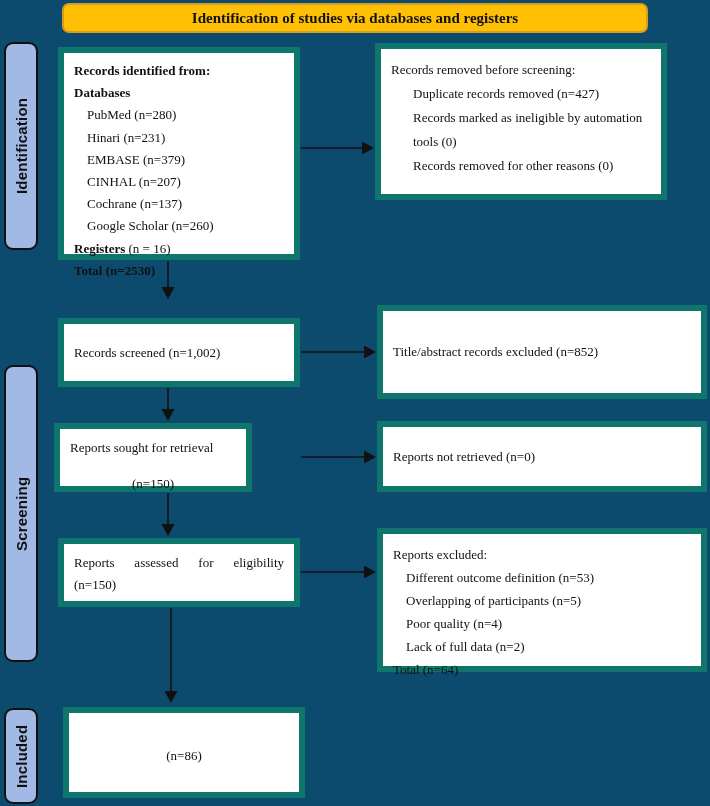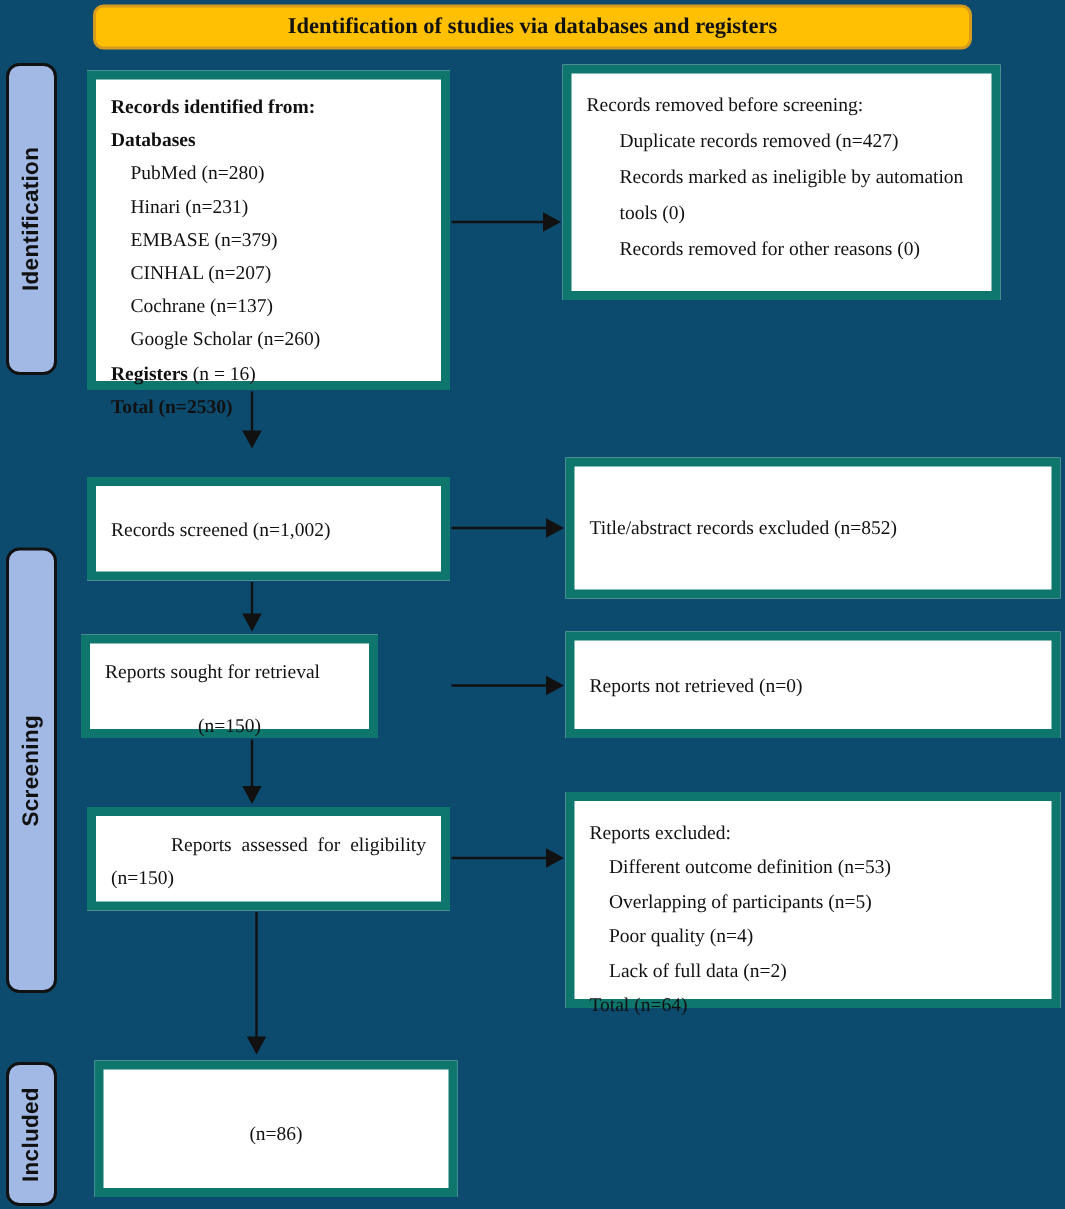--- a/index.html
+++ b/index.html
@@ -55,21 +55,21 @@
   .vcenter { display: flex; align-items: center; }
   #box-records-identified   { left: 58px;  top: 47px;  width: 242px; height: 213px; line-height: 22.2px; padding-top: 7px; }
   #box-records-removed      { left: 375px; top: 43px;  width: 292px; height: 157px; line-height: 24px; padding-top: 9px; padding-right: 6px; }
   #box-records-screened     { left: 58px;  top: 318px; width: 242px; height: 69px; }
   #box-title-abstract       { left: 377px; top: 305px; width: 330px; height: 94px; }
   #box-reports-sought       { left: 54px;  top: 423px; width: 198px; height: 69px; }
   #box-reports-not-retrieved{ left: 377px; top: 421px; width: 330px; height: 71px; }
   #box-reports-assessed     { left: 58px;  top: 538px; width: 242px; height: 69px; }
   #box-reports-excluded     { left: 377px; top: 528px; width: 330px; height: 144px; line-height: 23px; padding-top: 9px; }
   #box-studies-included     { left: 63px;  top: 707px; width: 242px; height: 91px; padding-top: 12px; }
-  .justify-line { text-align: justify; text-align-last: justify; margin-left: 40px; }
+  .justify-line { text-align: justify; text-align-last: justify; }
   .center-line  { text-align: center; }
   .gap-top-14 { margin-top: 14px; }
   .gap-top-20 { margin-top: 20px; }
   #arrow-layer {
     position: absolute; left: 0; top: 0;
     width: 710px; height: 806px;
     pointer-events: none;
   }
 </style>
 </head>

